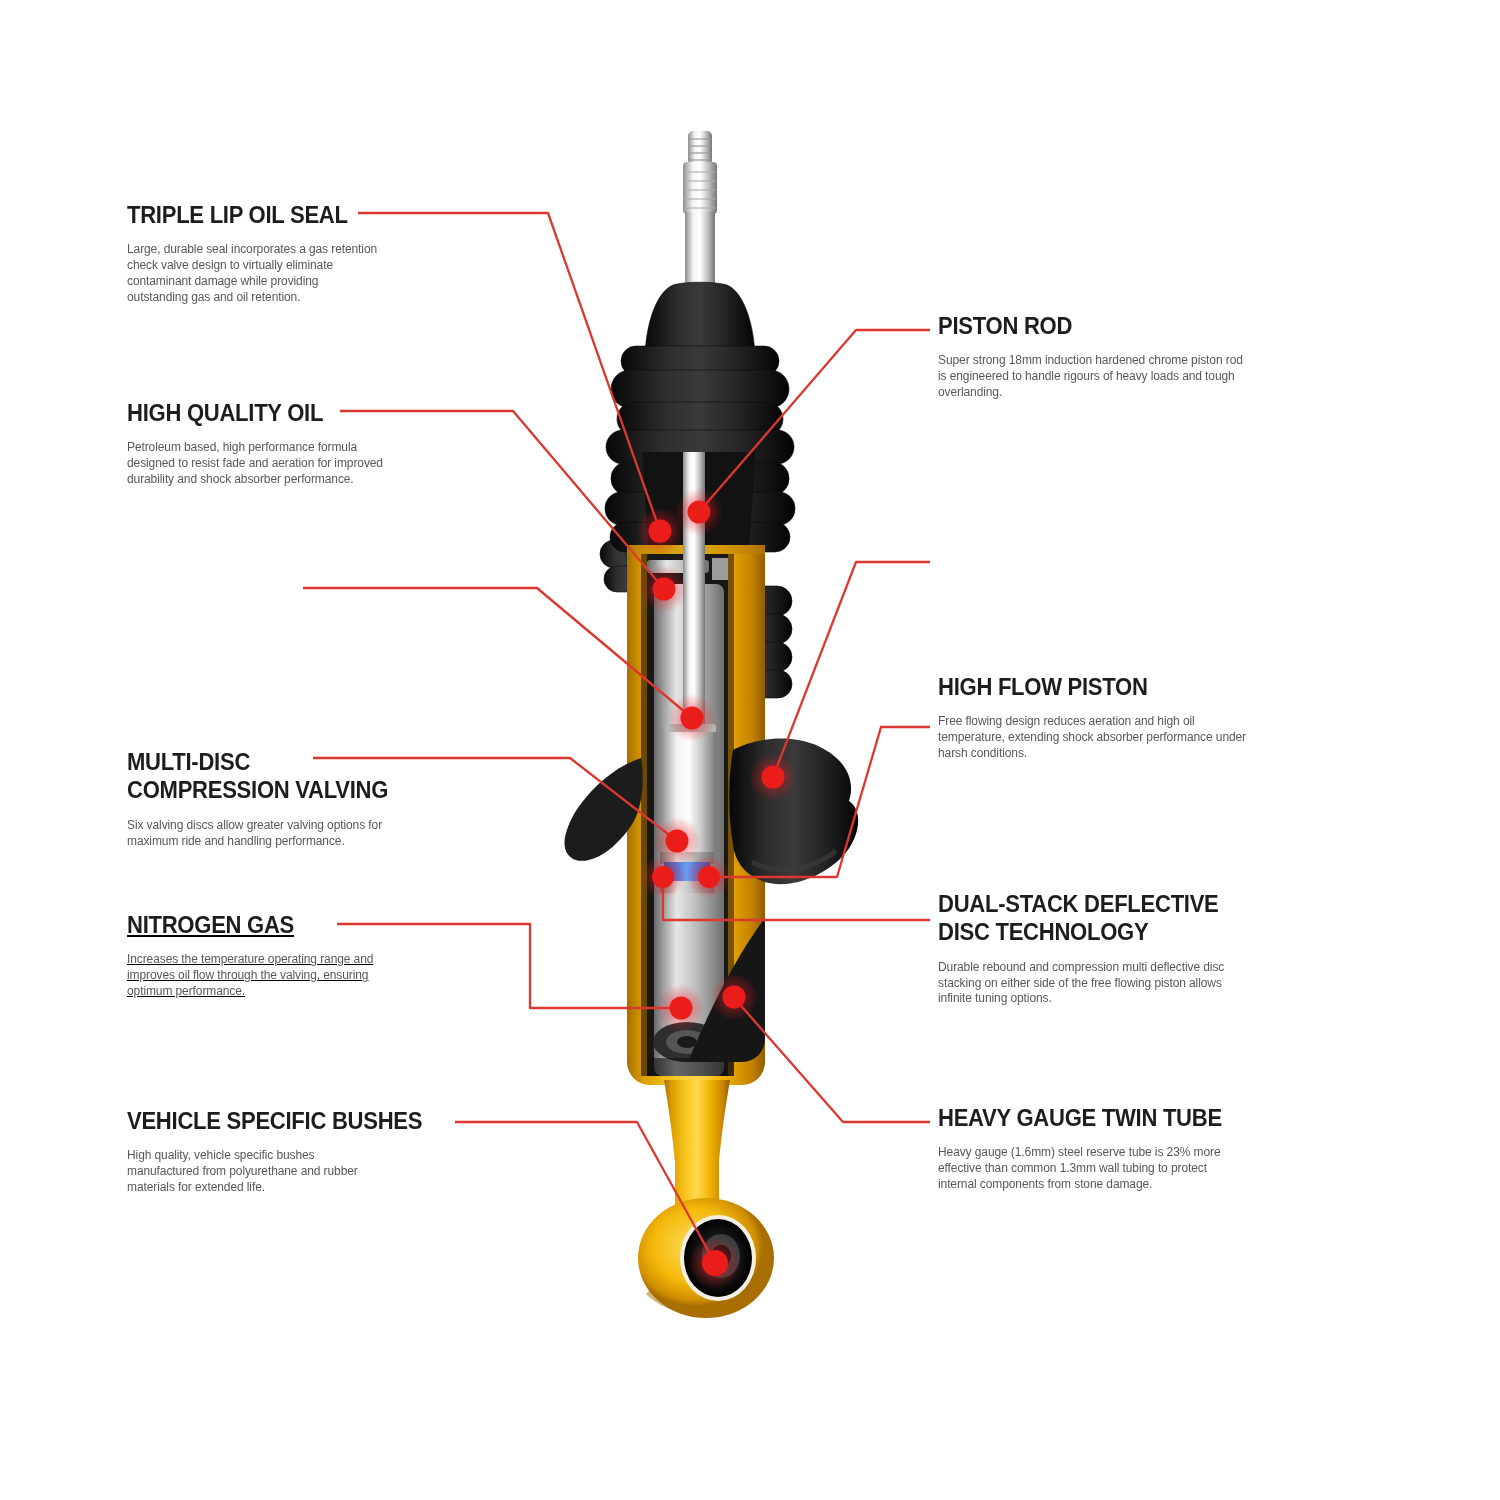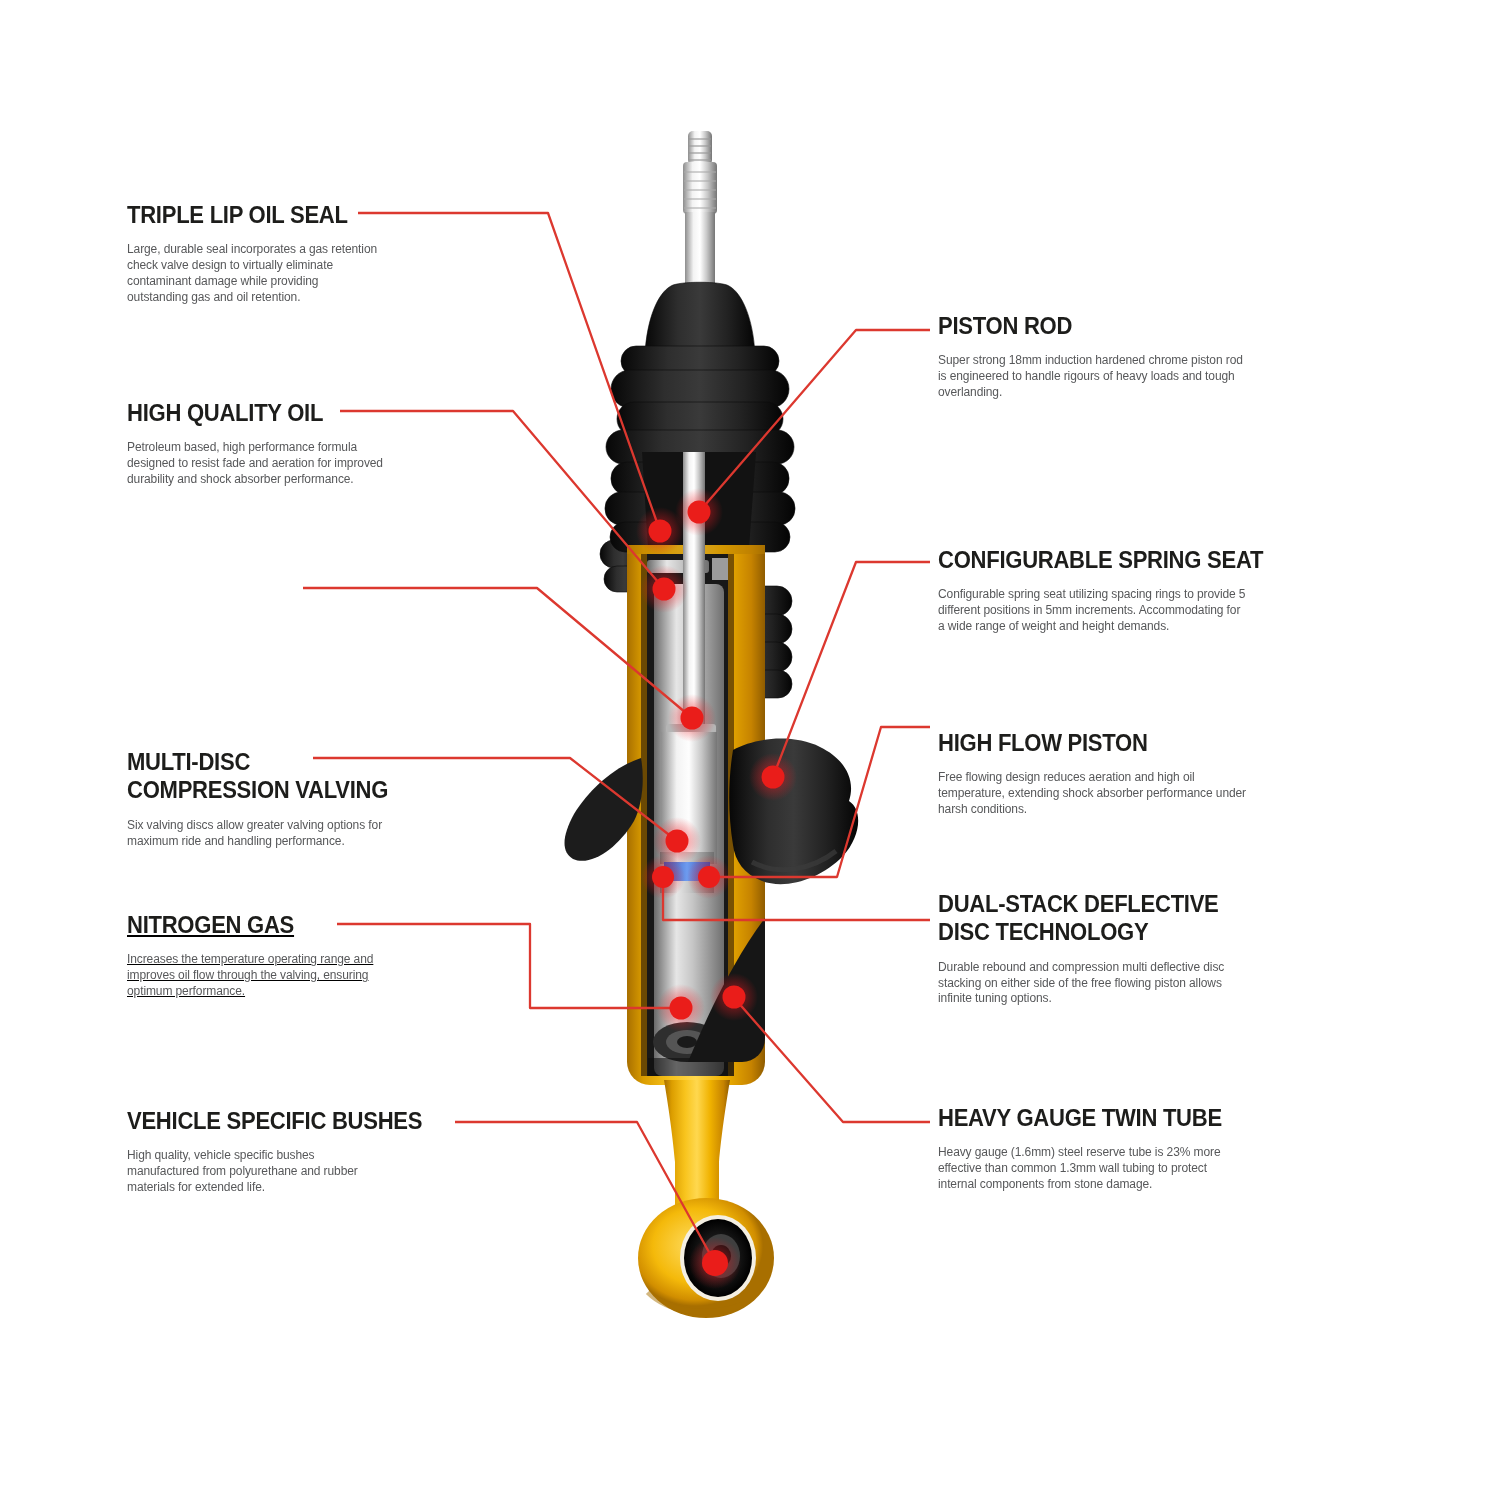--- a/index.html
+++ b/index.html
@@ -30,21 +30,21 @@
     margin:0;
     font-size:12px;
     line-height:1.31;
     color:var(--body);
     letter-spacing:-0.1px;
     white-space:pre-line;
   }
   .lc{left:127px;width:400px;}
   .rc{left:938px;width:500px;}
   .lc1{top:201px;} .lc2{top:399px;} .lc3{top:574px;} .lc4{top:748px;} .lc5{top:911px;text-decoration:underline;} .lc6{top:1107px;}
-  .rc1{top:312px;} .rc2{top:546px;} .rc3{top:729px;} .rc4{top:890px;} .rc5{top:1104px;}
+  .rc1{top:312px;} .rc2{top:546px;} .rc3{top:673px;} .rc4{top:890px;} .rc5{top:1104px;}
 </style>
 </head>
 <body>
 
 <div class="stage">
 
   <svg class="art" width="1500" height="1500" viewBox="0 0 1500 1500">
     <defs>
       <linearGradient id="chromeV" x1="0" y1="0" x2="1" y2="0">
         <stop offset="0" stop-color="#8d8d8d"></stop>
@@ -273,26 +273,20 @@
 manufactured from polyurethane and rubber
 materials for extended life.</p>
   </div>
 
   <div class="callout rc rc1">
     <h2>PISTON ROD</h2>
     <p>Super strong 18mm induction hardened chrome piston rod
 is engineered to handle rigours of heavy loads and tough
 overlanding.</p>
   </div>
-  <div class="callout rc rc2">
-    <h2>CONFIGURABLE SPRING SEAT</h2>
-    <p>Configurable spring seat utilizing spacing rings to provide 5
-different positions in 5mm increments. Accommodating for
-a wide range of weight and height demands.</p>
-  </div>
   <div class="callout rc rc3">
     <h2>HIGH FLOW PISTON</h2>
     <p>Free flowing design reduces aeration and high oil
 temperature, extending shock absorber performance under
 harsh conditions.</p>
   </div>
   <div class="callout rc rc4">
     <h2>DUAL-STACK DEFLECTIVE
 DISC TECHNOLOGY</h2>
     <p>Durable rebound and compression multi deflective disc

